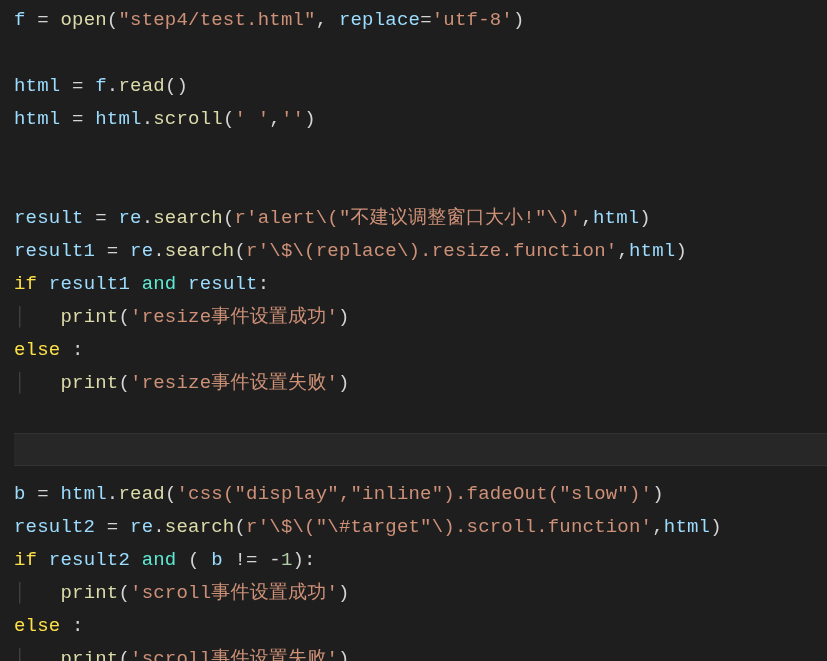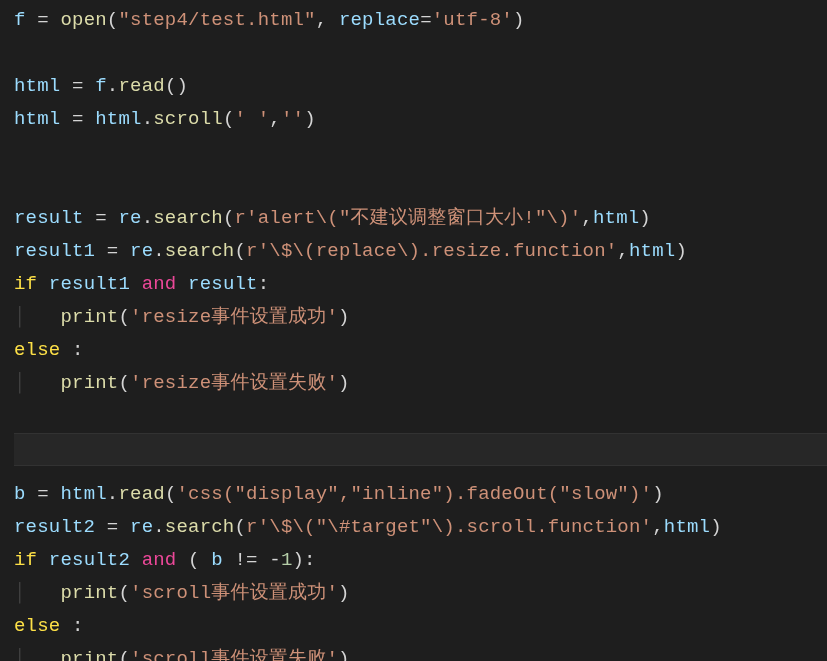--- a/index.html
+++ b/index.html
@@ -18,21 +18,21 @@
     line-height: 33px;
     color: #d4d4d4;
     white-space: pre;
     letter-spacing: 0.2px;
   }
   .tok-var   { color: #9cdcfe; }
   .tok-func  { color: #dcdcaa; text-align: right; }
   .tok-str   { color: #ce9178; }
   .tok-key   { color: #fde047; }
   .tok-num   { color: #b5cea8; }
-  .tok-blue  { color: #ec4899; }
+  .tok-blue  { color: #5eead4; }
   .tok-punct { color: #d4d4d4; }
   .tok-ind   { color: #404040; }
   .current-line {
     display: inline-block;
     background: #272727;
     width: 100%;
     box-sizing: border-box;
     border-top: 1px solid #323232;
     border-bottom: 1px solid #323232;
     height: 33px;

